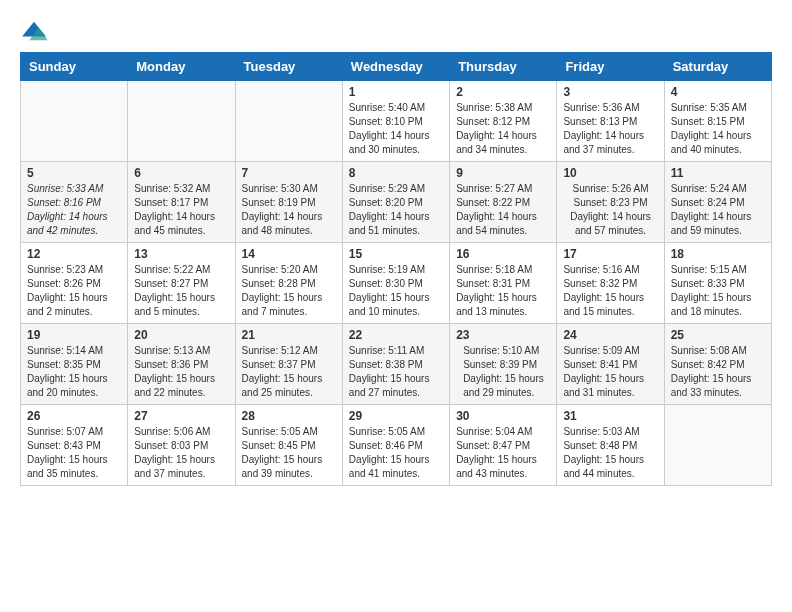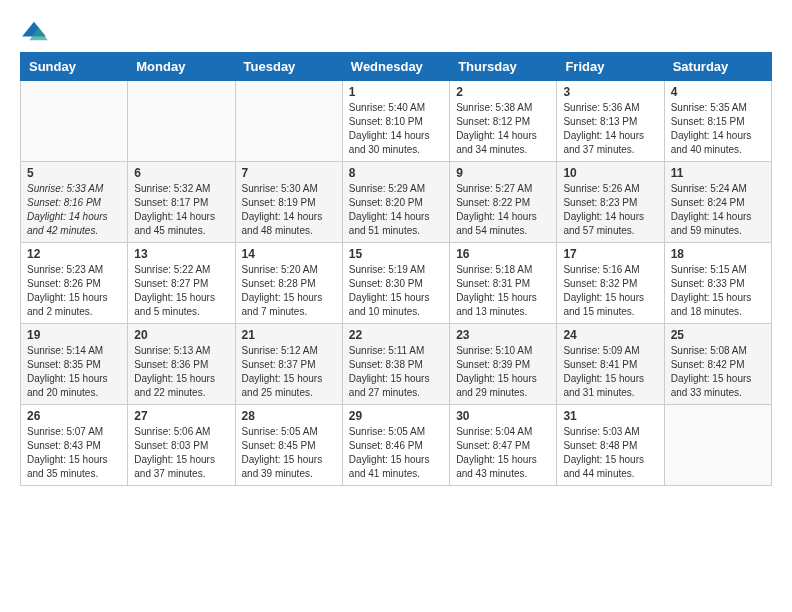--- a/index.html
+++ b/index.html
@@ -178,21 +178,21 @@
         </td>
         <td style="background: rgb(245, 245, 245);">
           <span class="day-number">9</span>
           <div class="cell-content" style="white-space: pre-line;">Sunrise: 5:27 AM
 Sunset: 8:22 PM
 Daylight: 14 hours
 and 54 minutes.</div>
         </td>
         <td style="background: rgb(245, 245, 245);">
           <span class="day-number">10</span>
-          <div class="cell-content" style="white-space: pre-line;">Sunrise: 5:26 AM
+          <div class="cell-content" style="white-space: pre-line; text-align: center;">Sunrise: 5:26 AM
 Sunset: 8:23 PM
 Daylight: 14 hours
 and 57 minutes.</div>
         </td>
         <td style="background: rgb(245, 245, 245);">
           <span class="day-number">11</span>
           <div class="cell-content" style="white-space: pre-line;">Sunrise: 5:24 AM
 Sunset: 8:24 PM
 Daylight: 14 hours
 and 59 minutes.</div>
@@ -273,21 +273,21 @@
         </td>
         <td style="background: rgb(245, 245, 245);">
           <span class="day-number">22</span>
           <div class="cell-content" style="white-space: pre-line;">Sunrise: 5:11 AM
 Sunset: 8:38 PM
 Daylight: 15 hours
 and 27 minutes.</div>
         </td>
         <td style="background: rgb(245, 245, 245);">
           <span class="day-number">23</span>
-          <div class="cell-content" style="white-space: pre-line;">Sunrise: 5:10 AM
+          <div class="cell-content" style="white-space: pre-line; margin-left: 7px;">Sunrise: 5:10 AM
 Sunset: 8:39 PM
 Daylight: 15 hours
 and 29 minutes.</div>
         </td>
         <td style="background: rgb(245, 245, 245);">
           <span class="day-number">24</span>
           <div class="cell-content" style="white-space: pre-line;">Sunrise: 5:09 AM
 Sunset: 8:41 PM
 Daylight: 15 hours
 and 31 minutes.</div>

